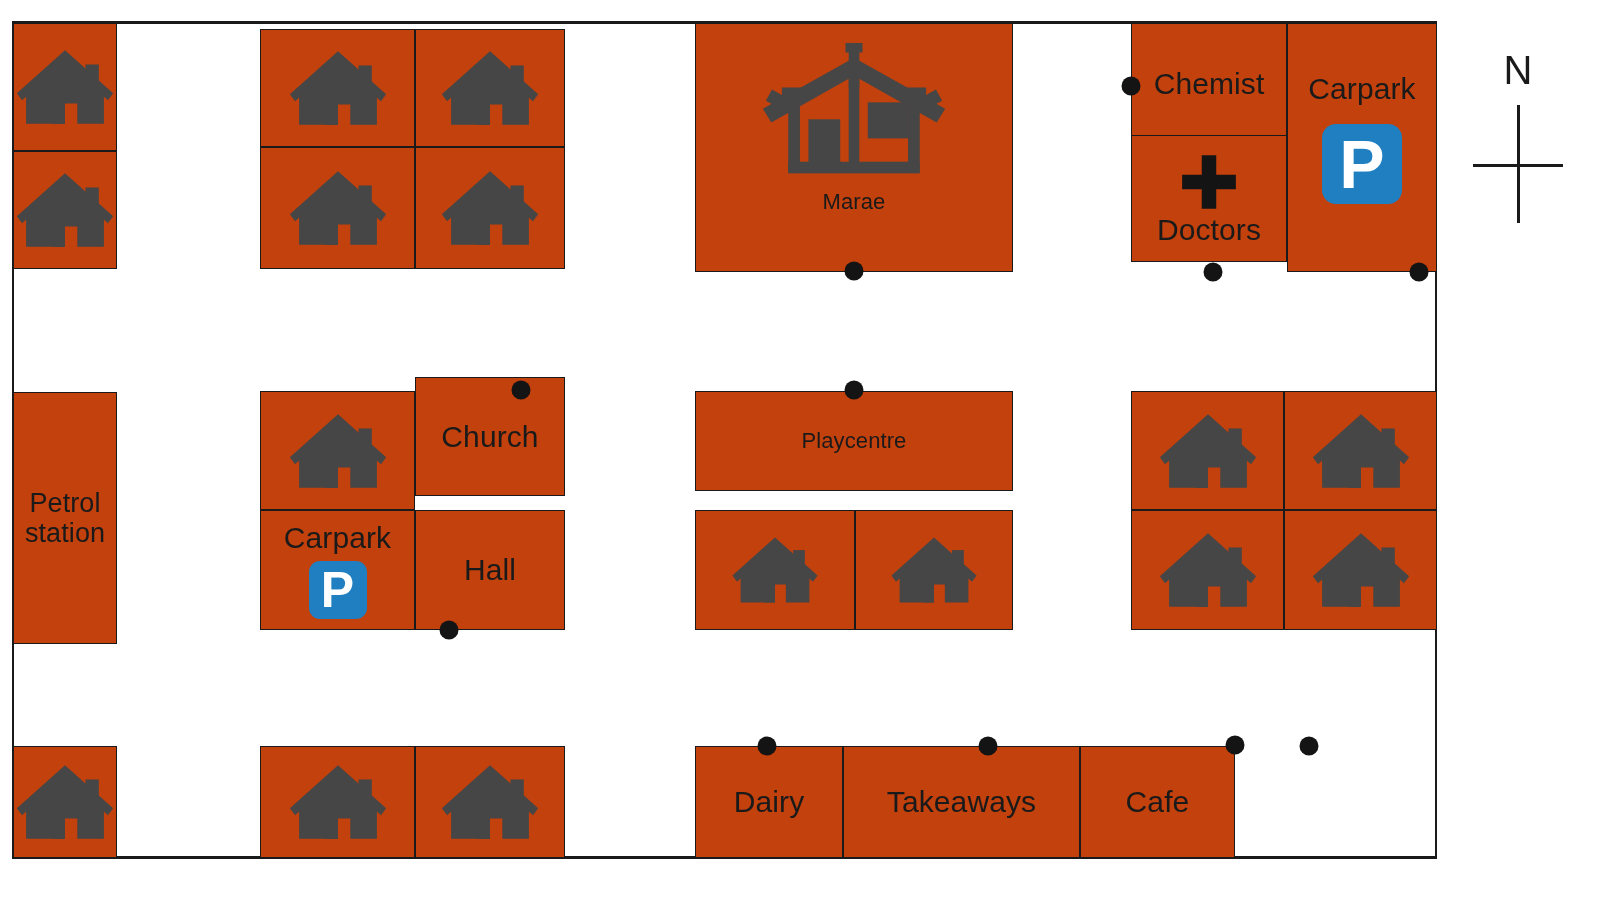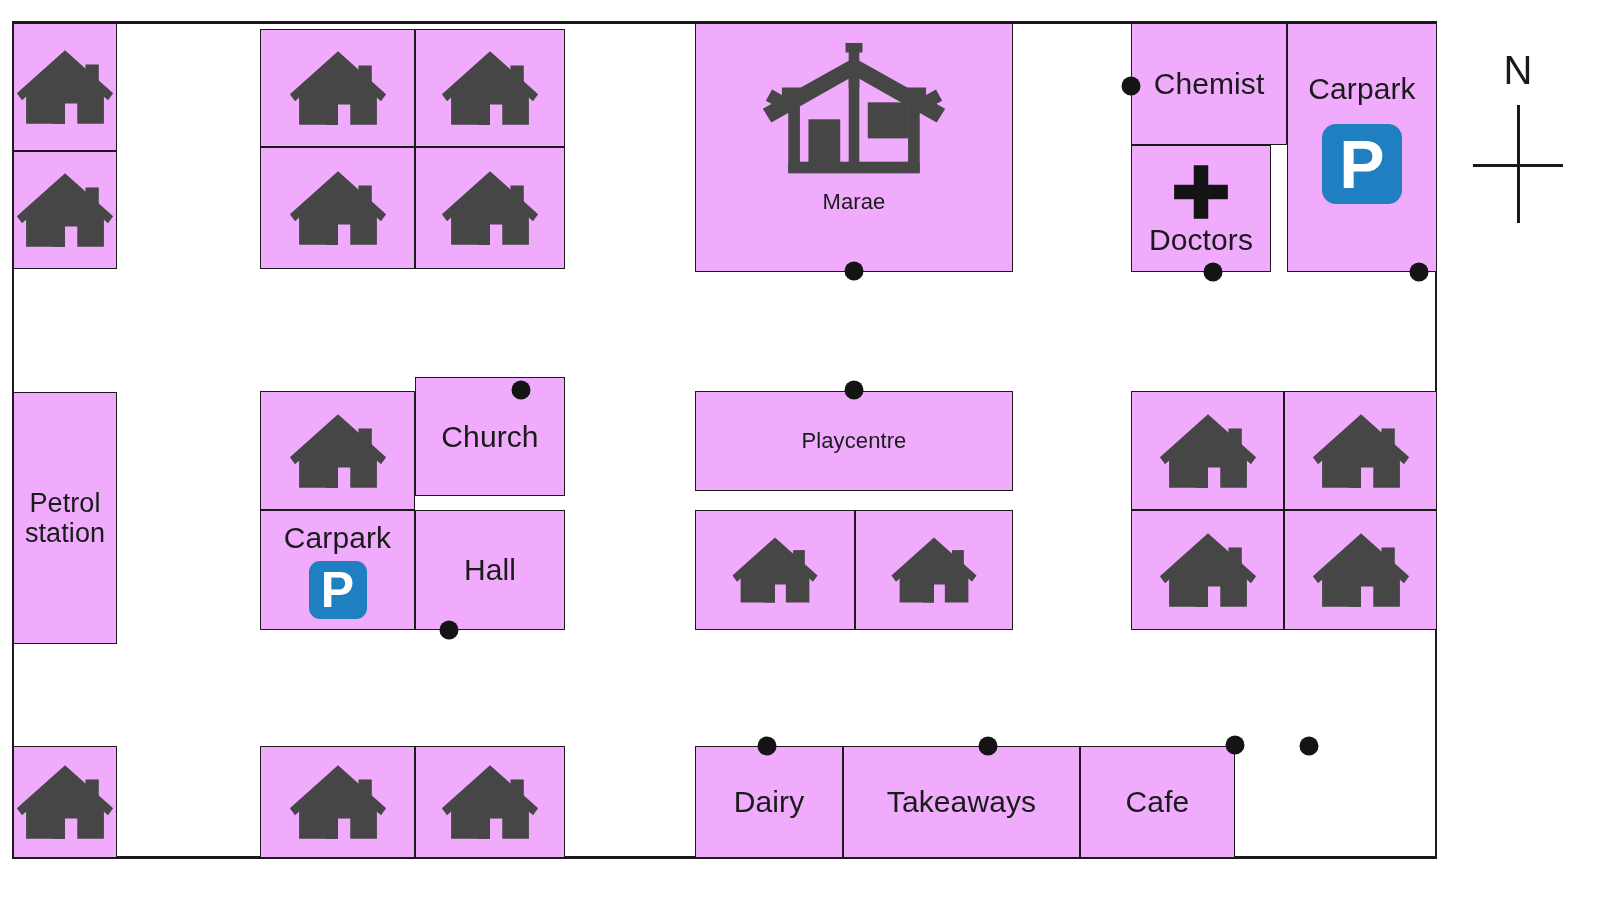--- a/index.html
+++ b/index.html
@@ -25,21 +25,21 @@
     position: absolute;
     background: #1a1a1a;
   }
   .road-h { height: 3px; }
   .road-v { width: 2px; }
 
   
   .box {
     position: absolute;
     border: 1.6px solid #1a1a1a;
-    background: #f0abfc;
+    background: #c2410c;
     box-sizing: border-box;
     display: flex;
     flex-direction: column;
     align-items: center;
     justify-content: center;
   }
 
   
   .label {
     font-size: 30px;
@@ -206,21 +206,21 @@
         <rect x="150" y="46" width="18" height="10"></rect>
       </g>
     </svg>
     <div class="label big">Marae</div>
   </div>
 
   <div class="box" style="left:1131px; top:23px; width:156px; height:122px;">
     <div class="label">Chemist</div>
   </div>
 
-  <div class="box" style="left:1131px; top:145px; width:140px; height:127px;">
+  <div class="box" style="left:1131px; top:135px; width:156px; height:127px;">
     <svg class="cross-icon" viewBox="0 0 60 60">
       <path fill="#141414" d="M23 4 H37 V23 H56 V37 H37 V56 H23 V37 H4 V23 H23 Z"></path>
     </svg>
     <div class="label">Doctors</div>
   </div>
 
   <div class="box" style="left:1287px; top:23px; width:150px; height:249px; justify-content:flex-start; padding-top:48px;">
     <div class="label">Carpark</div>
     <div class="p-sign" style="margin-top:18px;">P</div>
   </div>

